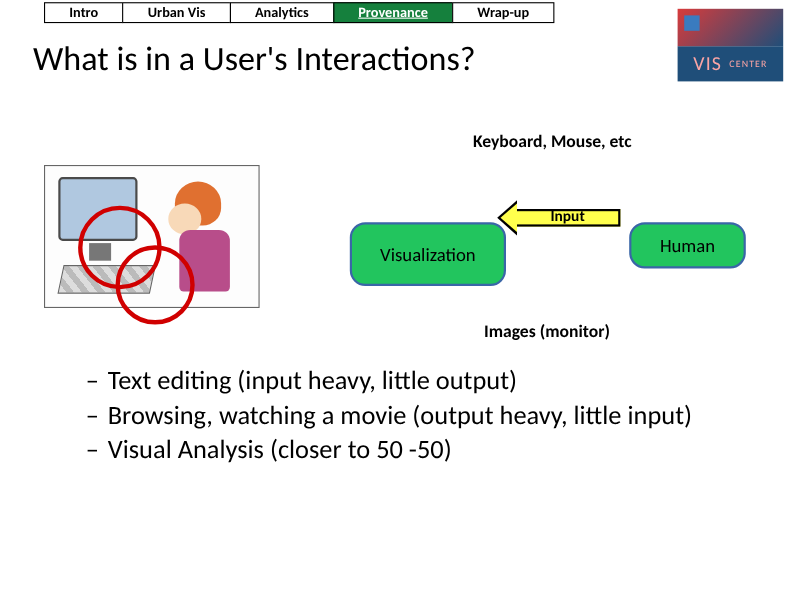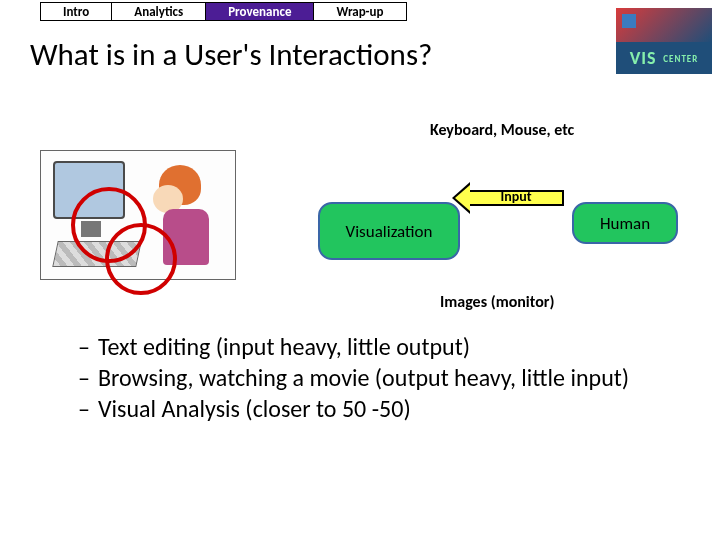--- a/index.html
+++ b/index.html
@@ -19,21 +19,21 @@
   }
   .tab {
     border: 1px solid #000;
     padding: 1px 22px;
     font-size: 13px;
     font-weight: bold;
     background: #fff;
     margin-right: -1px;
     text-align: center;
   }
-  .tab.active { background: #4c1d95; color: #fff; }
+  .tab.active { background: #15803d; color: #fff; text-decoration: underline; }
   .title {
     font-size: 31px;
     margin: 14px 0 0 30px;
   }
   .logo {
     position: absolute;
     top: 8px; right: 8px;
     width: 96px; height: 70px;
   }
   .logo-top {
@@ -43,22 +43,22 @@
   }
   .logo-top::after {
     content: "";
     position: absolute;
     left: 6px; top: 6px; width: 14px; height: 14px;
     background: #3a7bbf;
   }
   .logo-bot {
     width: 96px; height: 32px;
     background: #1f4e79;
-    color: #86efac;
-    font-weight: bold;
+    color: #fca5a5;
+    font-weight: normal;
     font-size: 12px;
     display: flex;
     align-items: center;
     justify-content: center;
     letter-spacing: 1px;
   }
   .logo-bot .v { font-size: 18px; margin-right: 3px; }
   .diagram {
     position: absolute;
     top: 120px; left: 40px;
@@ -200,20 +200,21 @@
     color: #000;
     margin: 2px 0 2px 48px;
   }
   .b2 .dash { margin-right: 8px; }
 </style>
 </head>
 <body>
 
 <div class="tabs">
   <div class="tab">Intro</div>
+  <div class="tab">Urban Vis</div>
   <div class="tab">Analytics</div>
   <div class="tab active">Provenance</div>
   <div class="tab">Wrap-up</div>
 </div>
 
 <div class="logo">
   <div class="logo-top"></div>
   <div class="logo-bot">
     <span class="v">VIS</span>&nbsp;<span style="font-size:9px">CENTER</span>
   </div>

